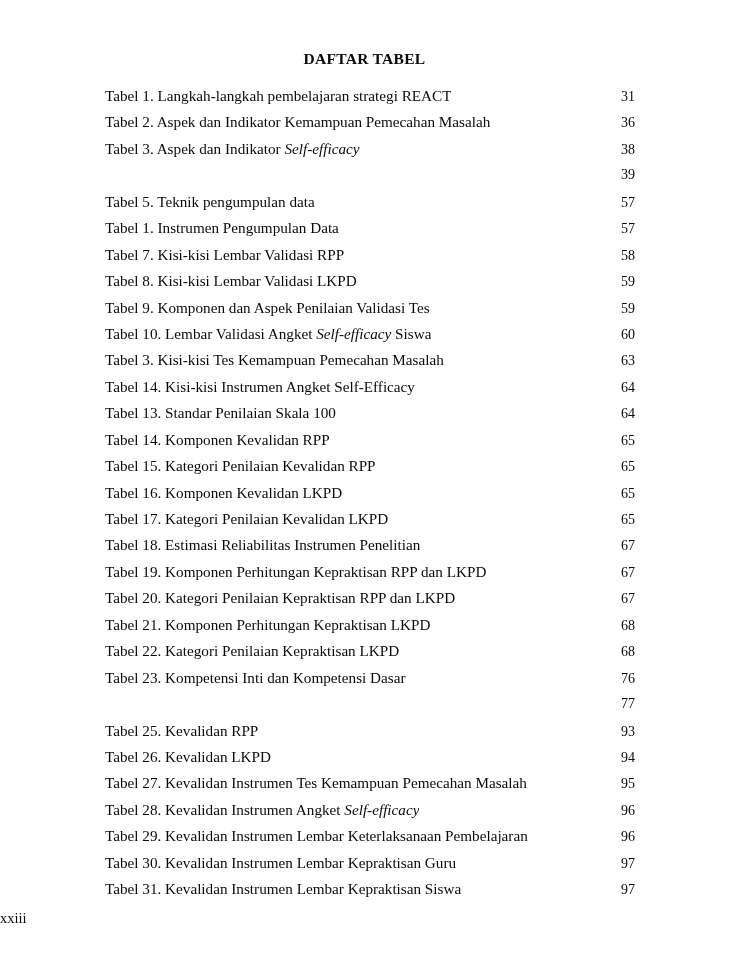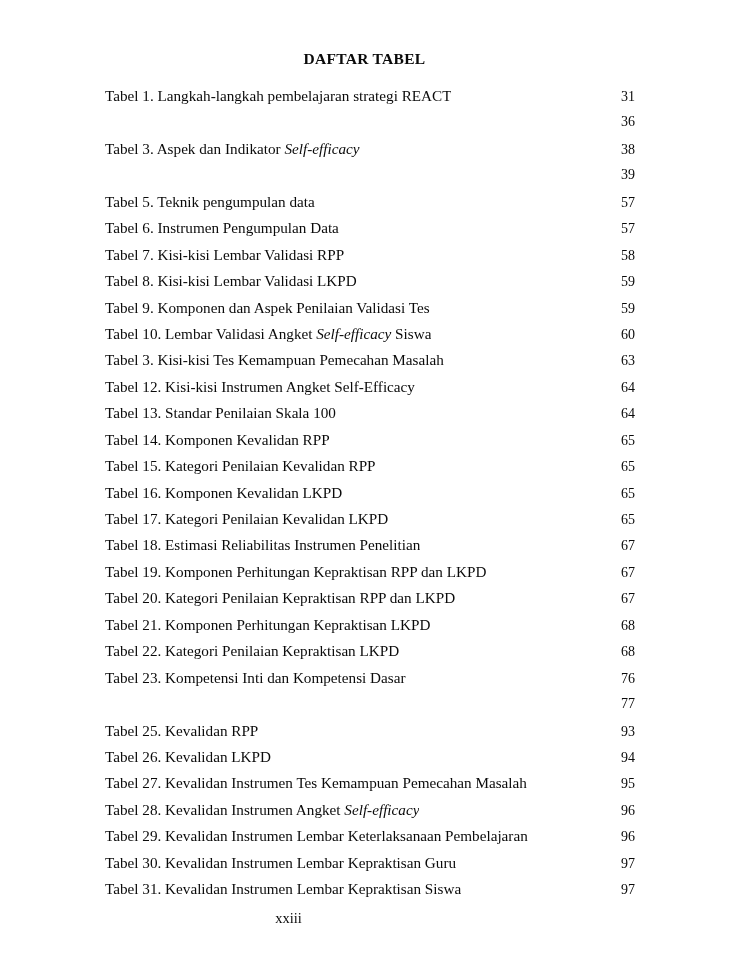--- a/index.html
+++ b/index.html
@@ -81,58 +81,59 @@
     flex: 0 0 auto;
     text-align: right;
     font-size: 14px;
     padding-left: 0px;
   }
   .folio {
     position: absolute;
     left: 0;
     top: 908px;
     width: 577px;
-    text-align: center;
+    text-align: left;
     font-size: 14.5px;
     line-height: 20px;
   }
 </style>
 </head>
 <body>
 
 <div class="page">
 
   <div class="doc-title">DAFTAR TABEL</div>
 
   <div class="toc-list">
       <div class="toc-entry">
         <span class="toc-text">Tabel 1. Langkah-langkah pembelajaran strategi REACT</span>
         <span class="toc-leader"></span>
         <span class="toc-page">31</span>
       </div>
       <div class="toc-entry">
+        <span class="toc-text">Tabel 2. Aspek dan Indikator Kemampuan Pemecahan Masalah</span>
         <span class="toc-leader"></span>
         <span class="toc-page">36</span>
       </div>
       <div class="toc-entry">
         <span class="toc-text">Tabel 3. Aspek dan Indikator <i>Self-efficacy</i></span>
         <span class="toc-leader"></span>
         <span class="toc-page">38</span>
       </div>
       <div class="toc-entry">
         <span class="toc-leader"></span>
         <span class="toc-page">39</span>
       </div>
       <div class="toc-entry">
         <span class="toc-text">Tabel 5. Teknik pengumpulan data</span>
         <span class="toc-leader"></span>
         <span class="toc-page">57</span>
       </div>
       <div class="toc-entry">
-        <span class="toc-text">Tabel 6. Instrumen Pengumpulan Data</span>
+        <span class="toc-text">Tabel 1. Instrumen Pengumpulan Data</span>
         <span class="toc-leader"></span>
         <span class="toc-page">57</span>
       </div>
       <div class="toc-entry">
         <span class="toc-text">Tabel 7. Kisi-kisi Lembar Validasi RPP</span>
         <span class="toc-leader"></span>
         <span class="toc-page">58</span>
       </div>
       <div class="toc-entry">
         <span class="toc-text">Tabel 8. Kisi-kisi Lembar Validasi LKPD</span>
@@ -148,21 +149,21 @@
         <span class="toc-text">Tabel 10. Lembar Validasi Angket <i>Self-efficacy</i> Siswa</span>
         <span class="toc-leader"></span>
         <span class="toc-page">60</span>
       </div>
       <div class="toc-entry">
         <span class="toc-text">Tabel 3. Kisi-kisi Tes Kemampuan Pemecahan Masalah</span>
         <span class="toc-leader"></span>
         <span class="toc-page">63</span>
       </div>
       <div class="toc-entry">
-        <span class="toc-text">Tabel 12. Kisi-kisi Instrumen Angket Self-Efficacy</span>
+        <span class="toc-text">Tabel 14. Kisi-kisi Instrumen Angket Self-Efficacy</span>
         <span class="toc-leader"></span>
         <span class="toc-page">64</span>
       </div>
       <div class="toc-entry">
         <span class="toc-text">Tabel 13. Standar Penilaian Skala 100</span>
         <span class="toc-leader"></span>
         <span class="toc-page">64</span>
       </div>
       <div class="toc-entry">
         <span class="toc-text">Tabel 14. Komponen Kevalidan RPP</span>

